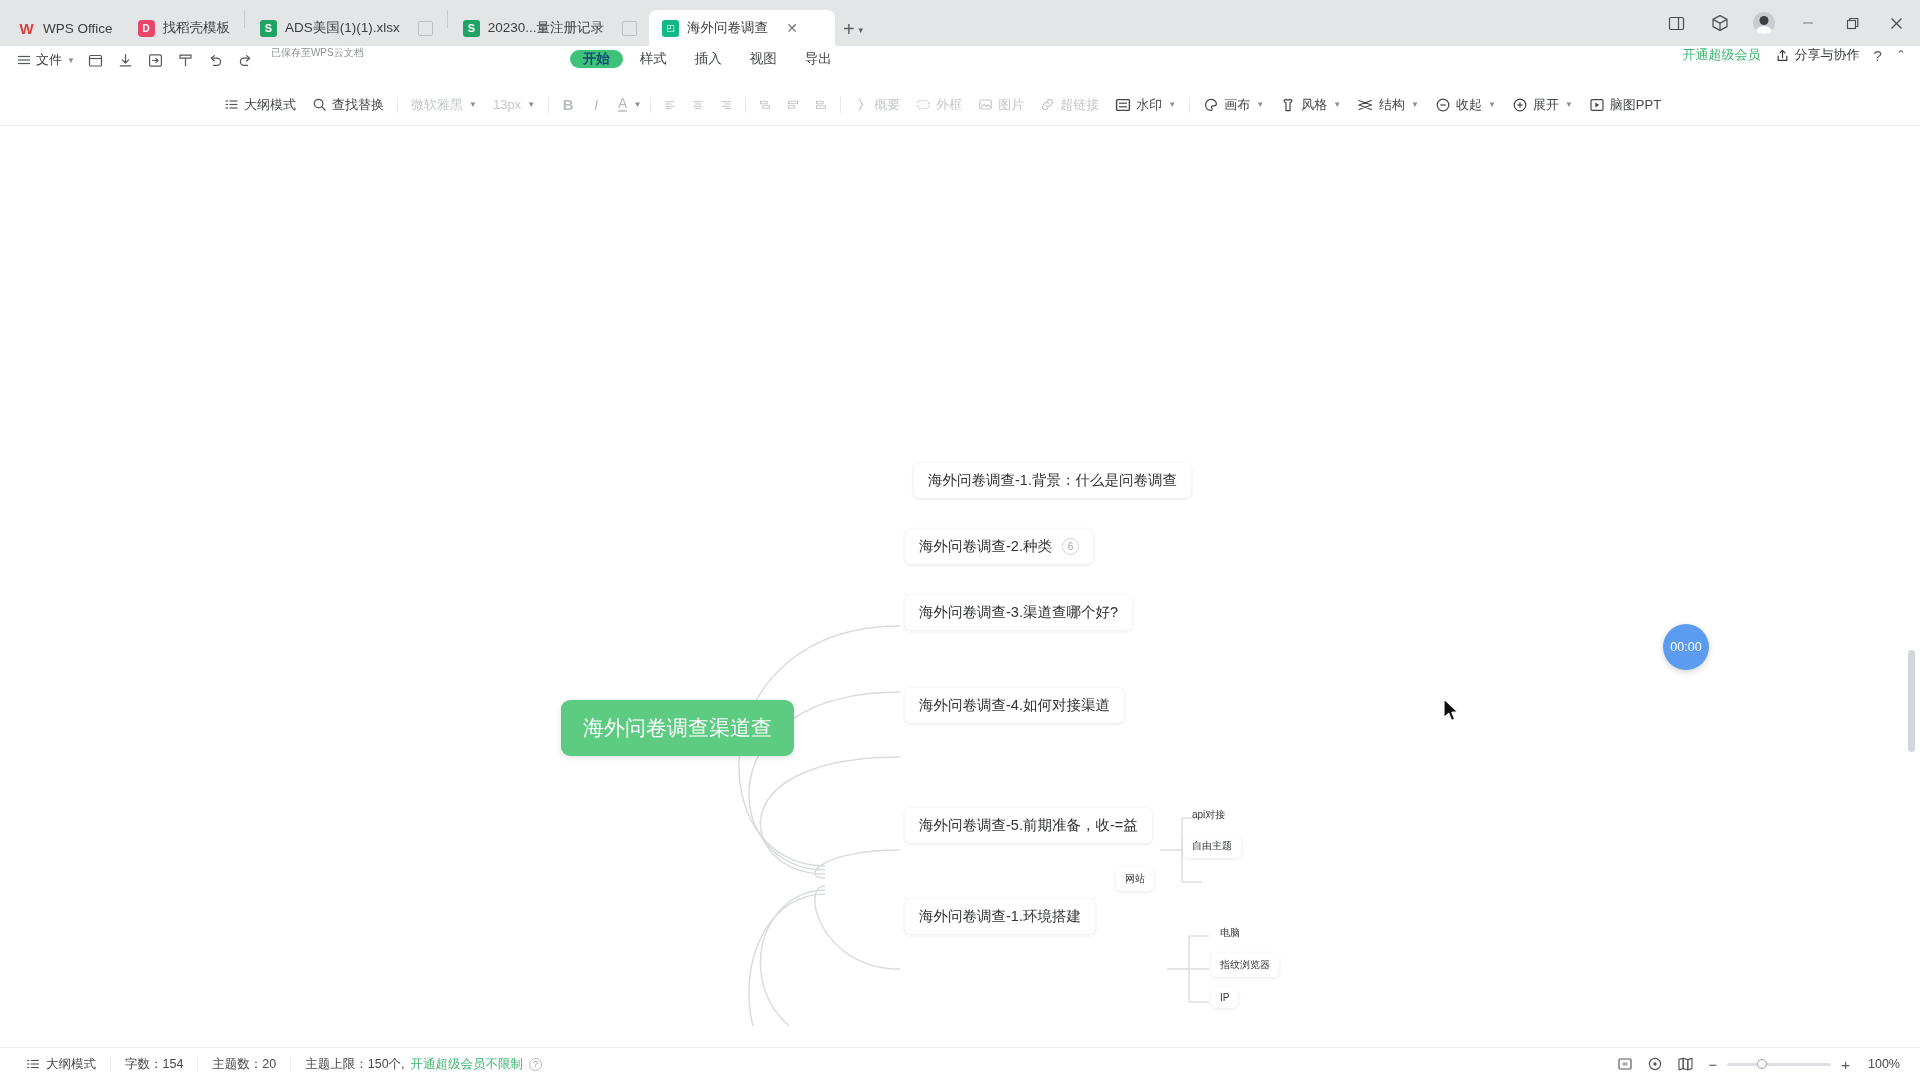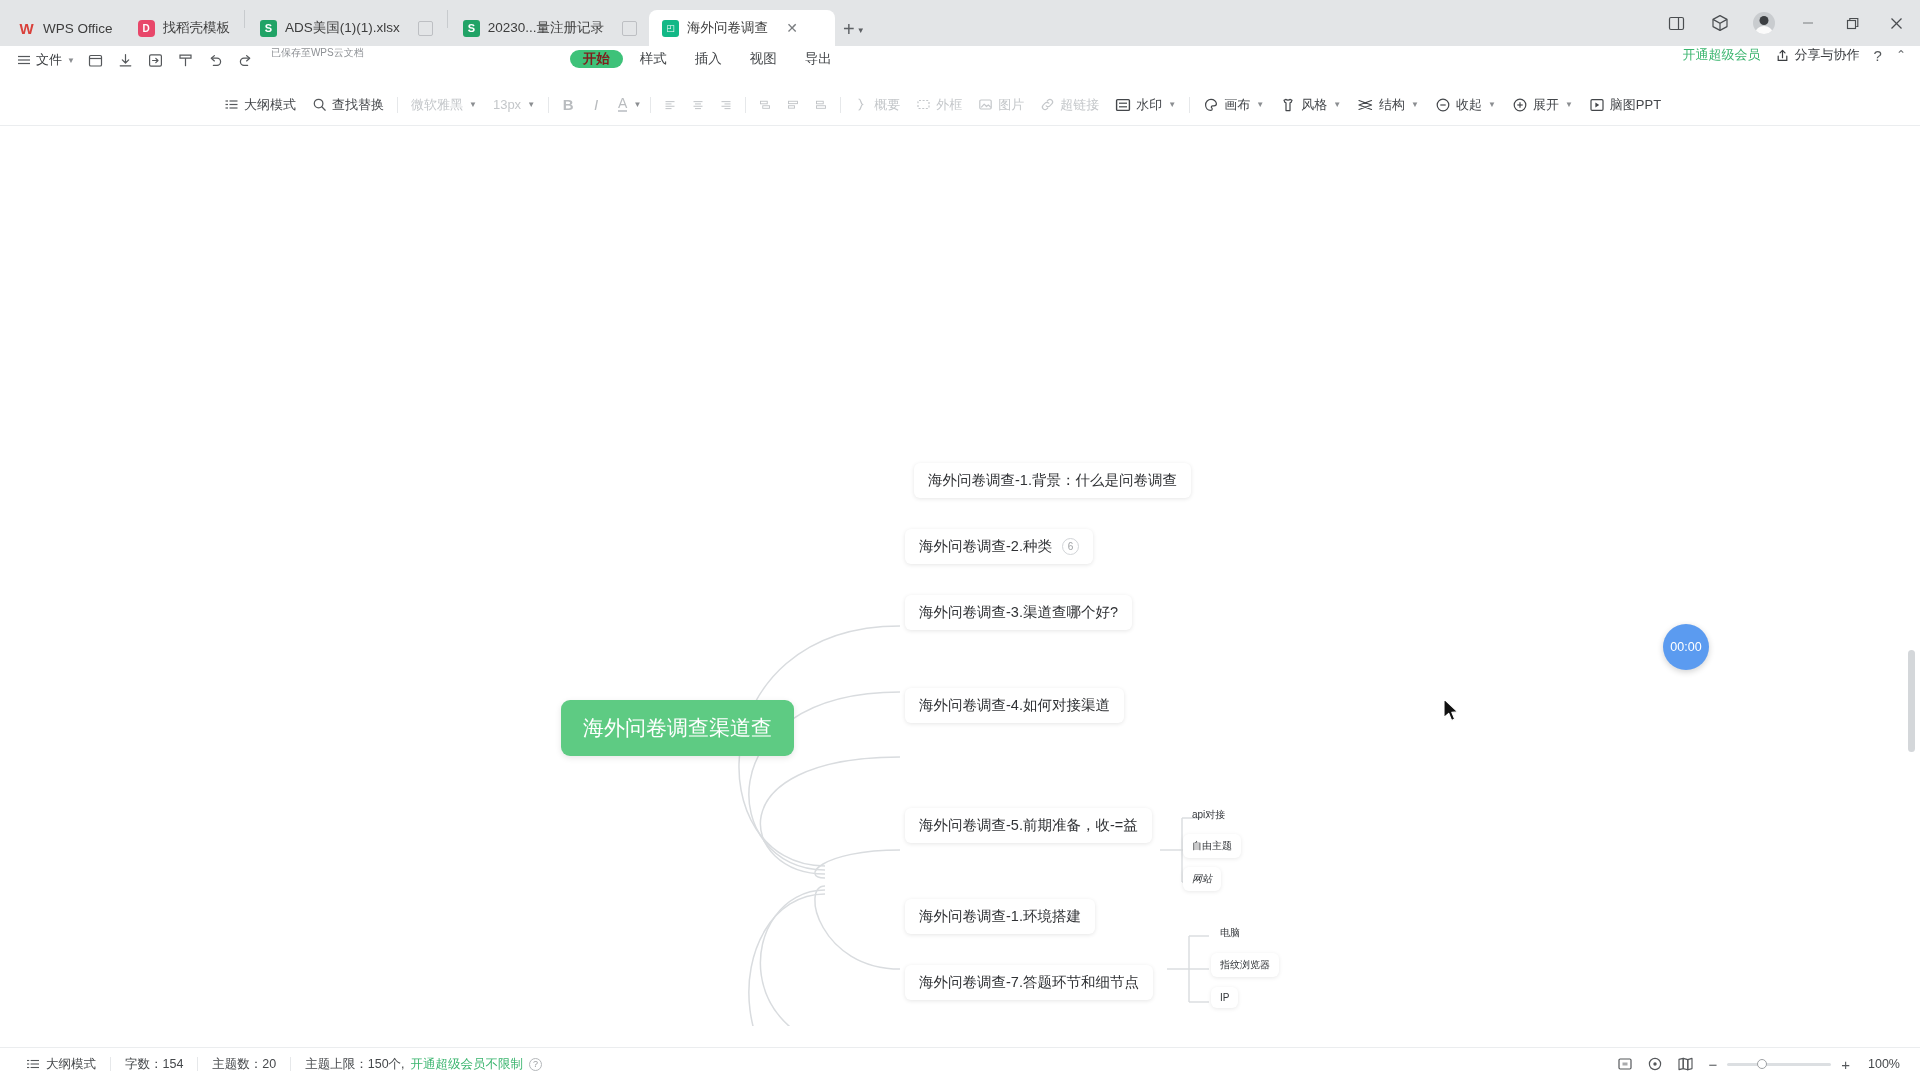--- a/index.html
+++ b/index.html
@@ -52,21 +52,21 @@
     width:17px; height:13px; border-radius:50% 50% 0 0; background:#fbfbfb; }
 
   
   .menubar { height: 38px; background: #fff; display: flex; align-items: flex-start;
     padding: 0 14px 0 10px; flex: none; font-size: 13px; color: #3a3d40; }
   .mb-item { display: flex; align-items: center; gap: 4px; padding: 0 6px; height: 28px; }
   .mb-icon { width: 30px; height: 28px; display: flex; align-items: center; justify-content: center; color: #55585b; }
   .saved { color: #8d9094; font-size: 10px; margin-left: 10px; }
   .ribbon-tabs { display: flex; align-items: center; gap: 6px; margin-left: 206px; }
   .rtab { padding: 4px 11px; border-radius: 12px; font-size: 13.5px; color: #45484b; }
-  .rtab.active { background: #3ec279; color: #7f1d1d; font-weight: 600; padding: 0 13px; }
+  .rtab.active { background: #3ec279; color: #0c4a6e; font-weight: 600; padding: 0 13px; }
   .menubar-right { margin-left: auto; display: flex; align-items: center; gap: 14px; }
   .vip { color: #3bb56f; font-size: 13px; }
   .share { display: flex; align-items: center; gap: 5px; color: #3a3d40; font-size: 13px; }
   .helpq { color: #55585b; font-size: 15px; }
   .chevup { color: #6d7073; font-size: 12px; }
 
   
   .toolbar { height: 42px; background: #fff; display: flex; align-items: center;
     padding: 0 14px 0 216px; flex: none; border-bottom: 1px solid #ebedef; font-size: 13px; }
   .tb { display: flex; align-items: center; gap: 5px; color: #43464a; padding: 0 8px; height: 28px; white-space: nowrap; }
@@ -488,44 +488,41 @@
 
     <div class="node" style="left:905px; top:562px;">
       <span>海外问卷调查-4.如何对接渠道</span>
     </div>
     <div class="node sub" style="left:1183px; top:677px;">
       <span>api对接</span>
     </div>
     <div class="node sub subcard" style="left:1183px; top:708px;">
       <span>自由主题</span>
     </div>
-    <div class="node sub subcard" style="left:1183px; top:741px;font-style:italic;">
+    <div class="node sub subcard" style="left:1116px; top:741px;">
       <span>网站</span>
     </div>
 
     <div class="node" style="left:905px; top:682px;">
       <span>海外问卷调查-5.前期准备，收-=益</span>
     </div>
     <div class="node sub" style="left:1211px; top:795px;">
       <span>电脑</span>
     </div>
     <div class="node sub subcard" style="left:1211px; top:827px;">
       <span>指纹浏览器</span>
     </div>
     <div class="node sub subcard" style="left:1211px; top:861px;">
       <span>IP</span>
     </div>
 
     <div class="node" style="left:905px; top:773px;">
       <span>海外问卷调查-1.环境搭建</span>
     </div>
 
-    <div class="node" style="left:905px; top:839px;">
-      <span>海外问卷调查-7.答题环节和细节点</span>
-    </div>
 
     <div class="timer" style="left:1663px; top:498px;">
       <span>00:00</span>
     </div>
 
     <div class="cursor" style="left:1443px; top:572px;">
       <svg width="18" height="26" viewBox="0 0 18 26">
           <path d="M1 1 1 19.5 5.7 15.3 8.6 22.4 11.6 21.1 8.8 14.2 14.6 13.9Z" fill="#111" stroke="#fff" stroke-width="1.1" stroke-linejoin="round"></path>
         </svg>
     </div>

